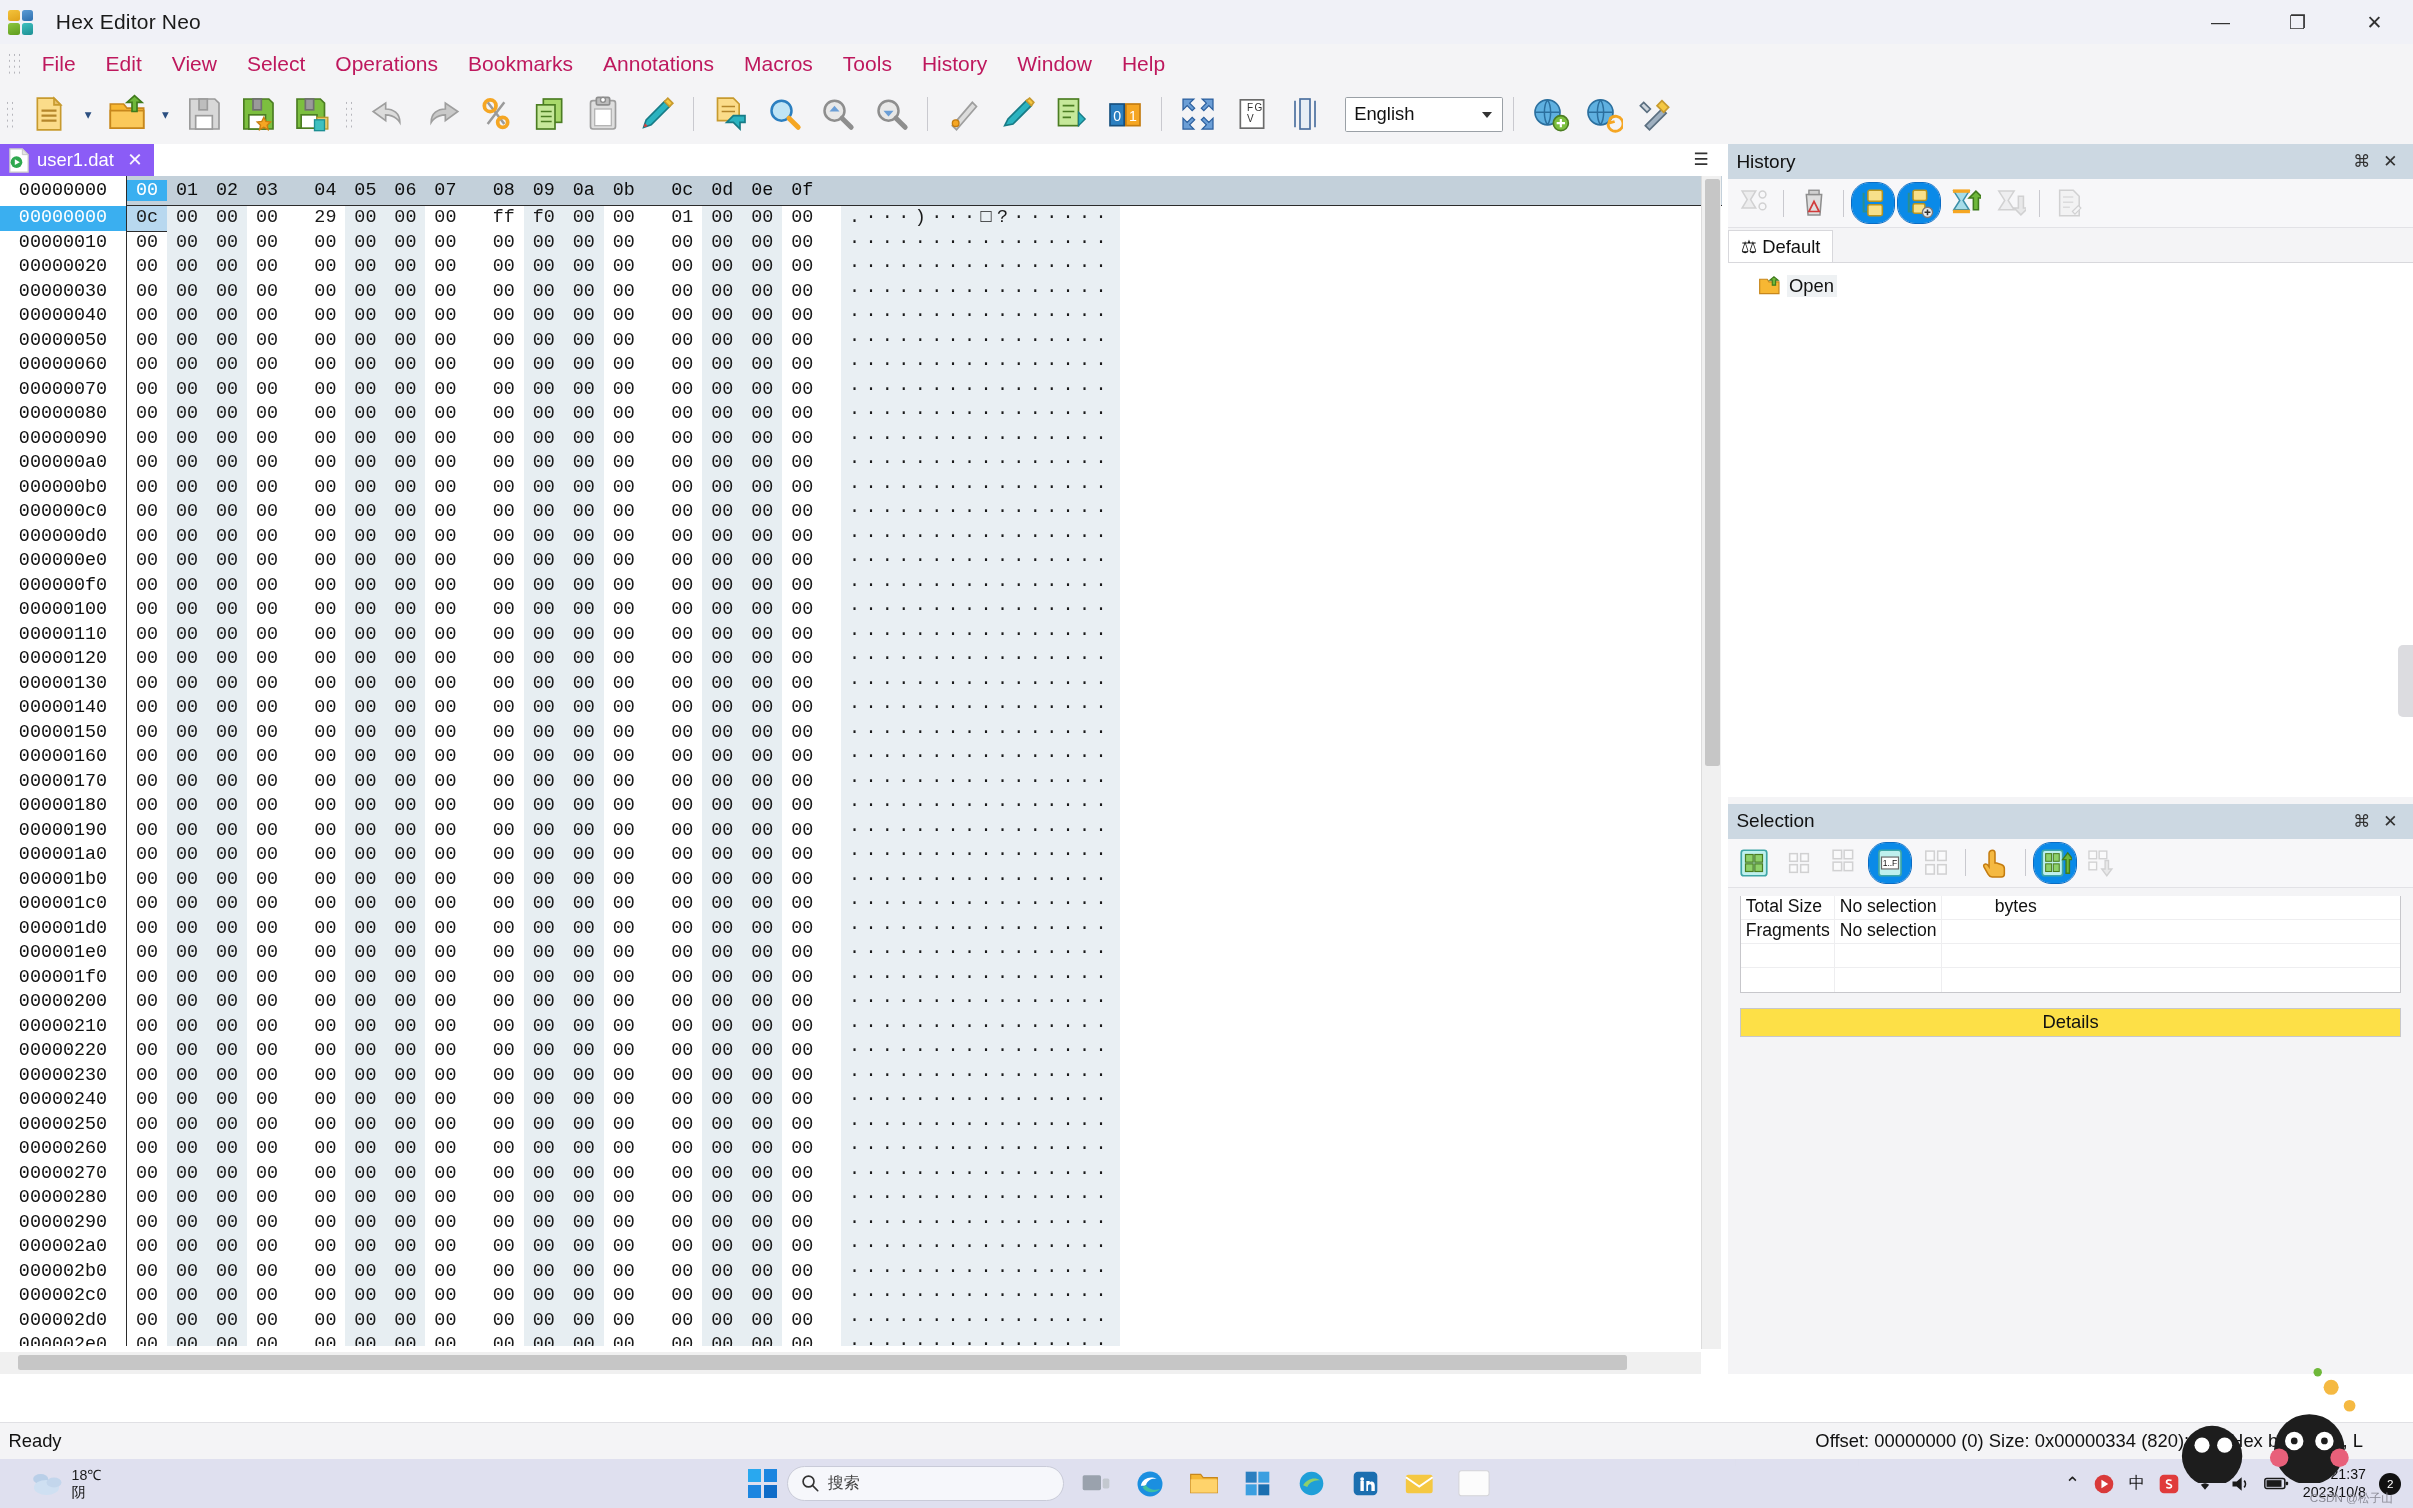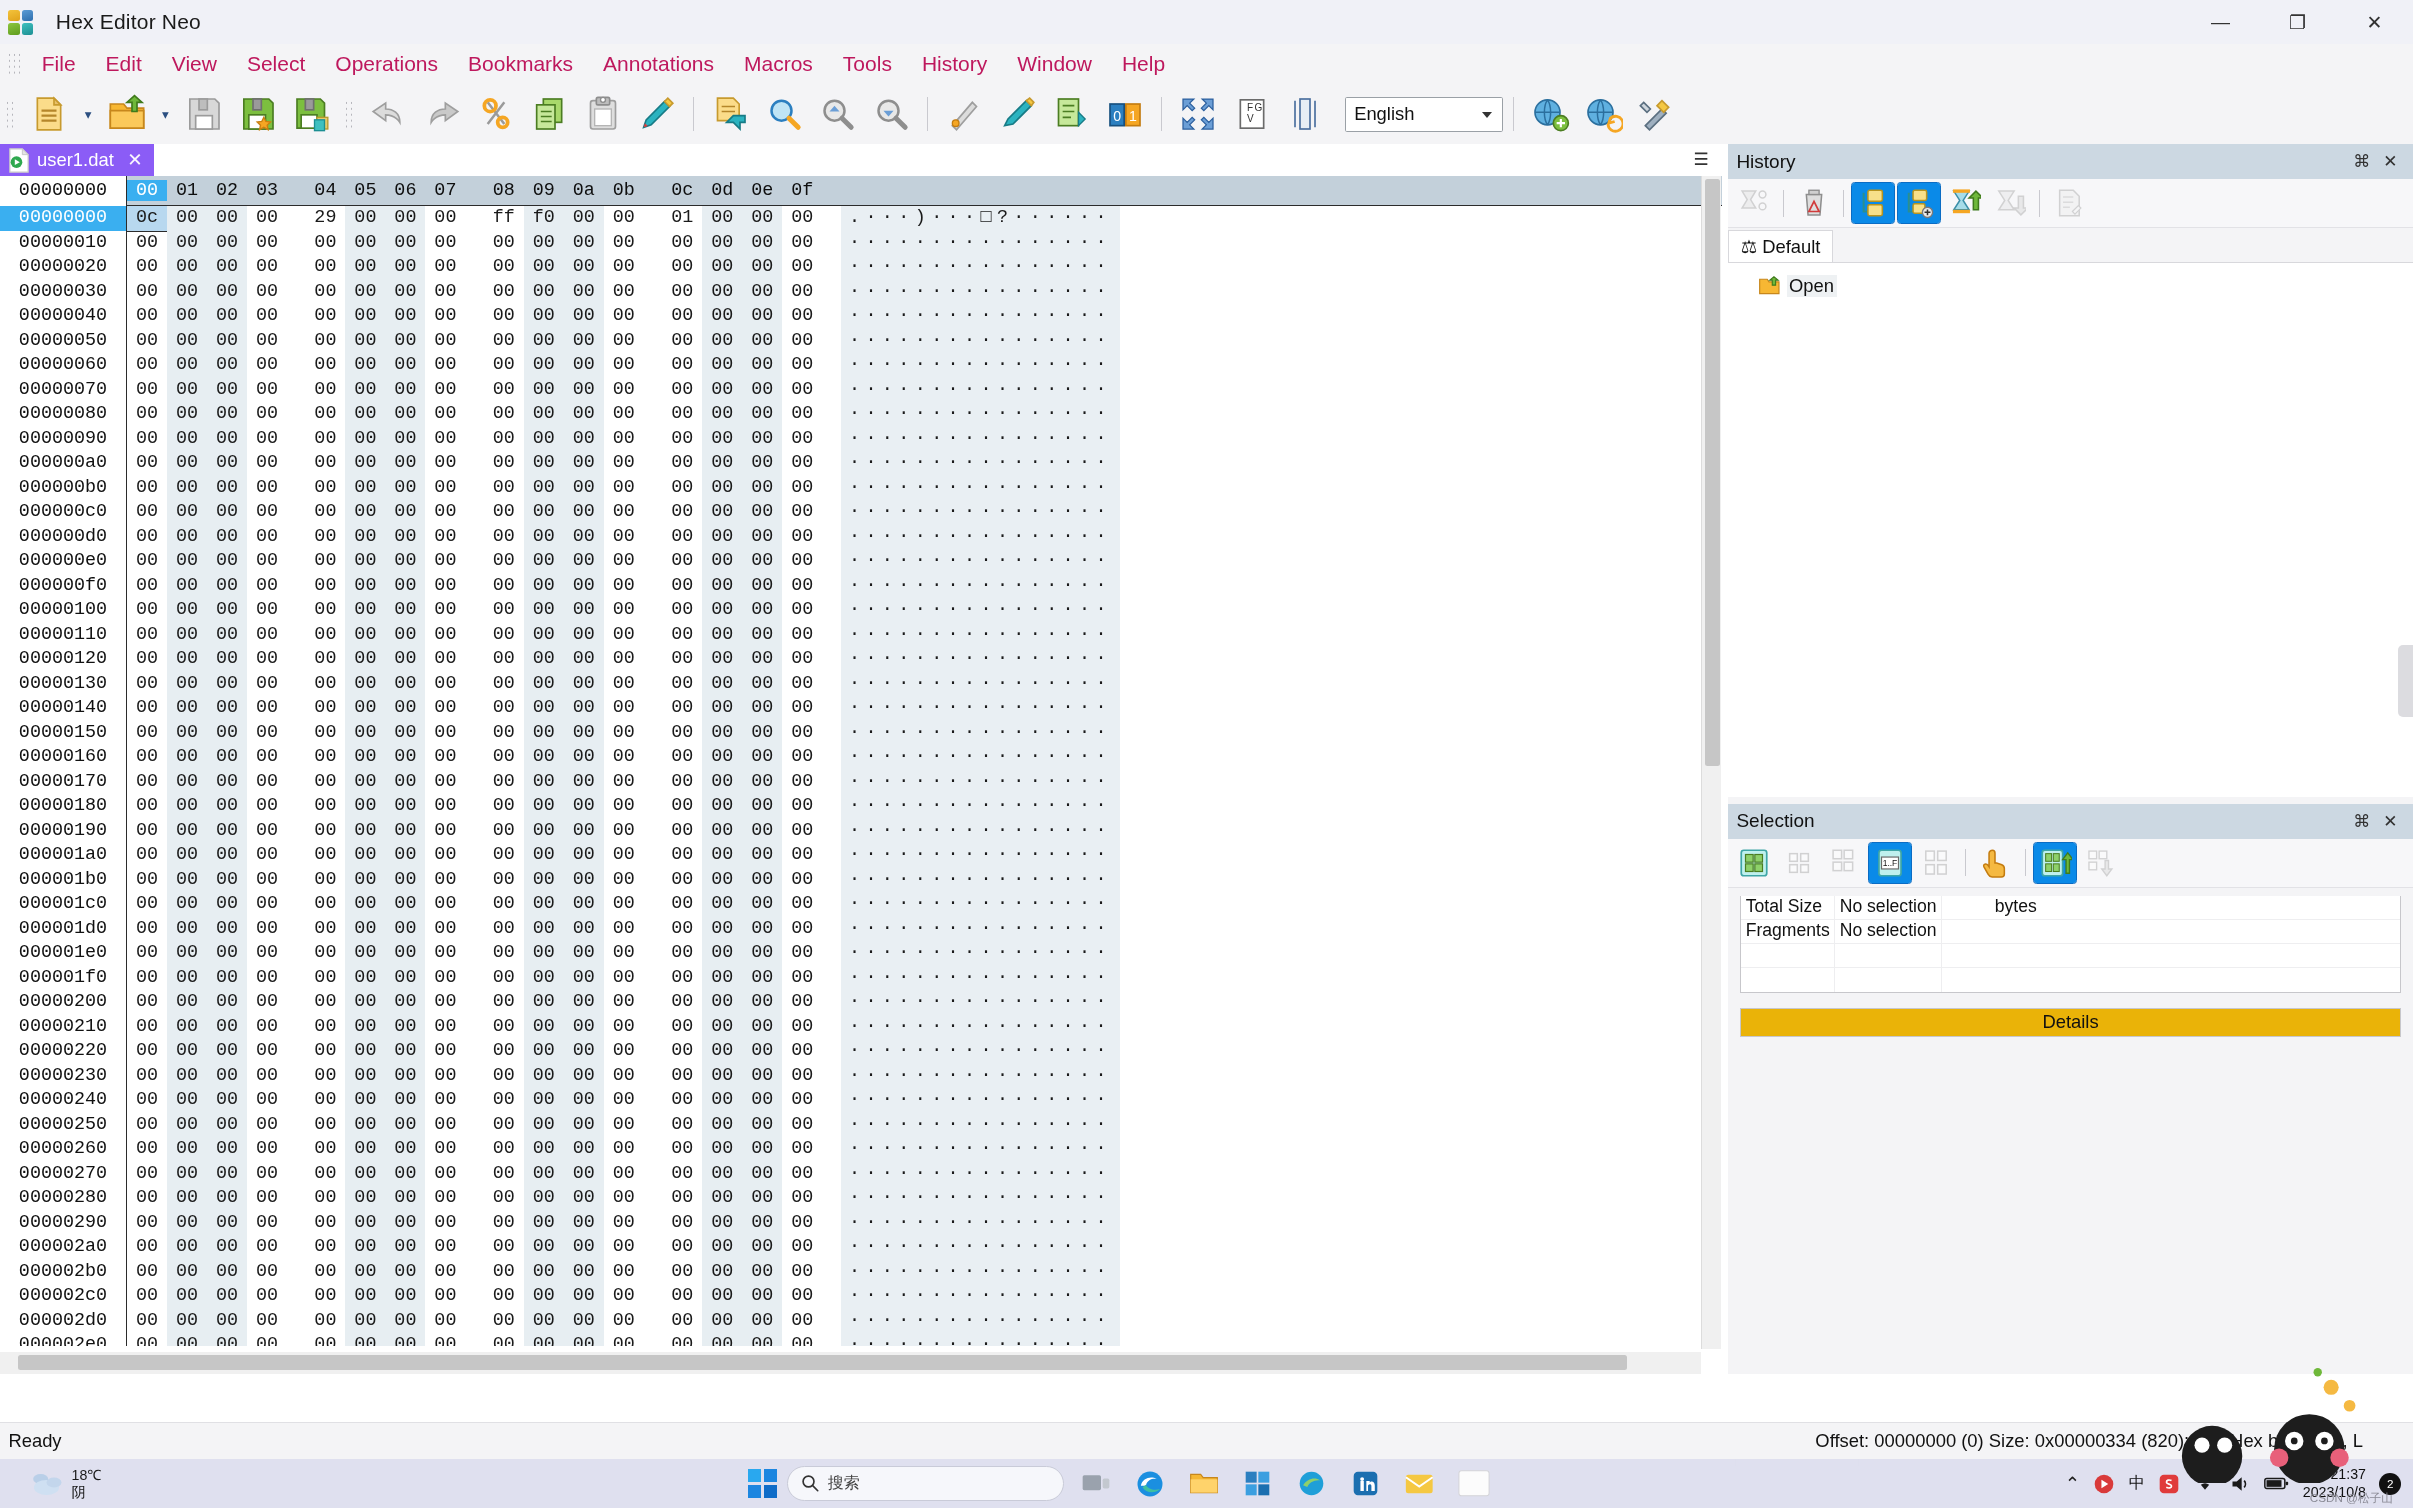--- a/index.html
+++ b/index.html
@@ -140,21 +140,21 @@
     height: 35px; background: #ccd8e2; display:flex; align-items:center; padding: 0 8.4px;
     font-size: 19px; color: #111;
   }
   .panel-title .sp { flex:1; }
   .pt-btn { width: 28.5px; height: 28.5px; display:flex; align-items:center; justify-content:center; color:#333; font-size:17px; }
   .panel-toolbar {
     height: 49px; background:#f7f7f9; display:flex; align-items:center; gap:3.4px; padding-left: 5px;
     border-bottom: 0.8px solid #e2e2e6;
   }
   .pbtn { width: 42px; height: 40px; display:flex; align-items:center; justify-content:center; border-radius:2.5px;}
-  .pbtn.active { background:#0a8ae8; outline:0.8px solid #0a6cc4; }
+  .pbtn.active { background:#0a8ae8; outline:0.8px solid #0a6cc4;border-radius:17px; }
   .pbtn.dim { opacity: .42; }
   .psep { width:0.8px; height:27px; background:#c9c9cf; margin:0 5px;}
 
   .hist-tabs { height: 34px; background:#f4f4f6; display:flex; align-items:flex-end; }
   .hist-tab { height: 32px; background:#ffffff; border:0.8px solid #d8d8dc; border-bottom:none;
     display:flex; align-items:center; gap:5px; padding: 0 11.7px; font-size: 18.4px; color:#111; }
   .hist-body { background:#ffffff; height: 535px; border-top:0.8px solid #d8d8dc; padding: 11.7px 0 0 30px; }
   .hist-node { display:flex; align-items:center; gap:5px; font-size: 18.4px; color:#111; }
   .hist-node .lbl { background:#eef1f3; padding: 0 2.5px; }
 
@@ -163,21 +163,21 @@
     height: 28.5px; background: linear-gradient(#cfe3f7,#a9cdf0);
     border:0.8px solid #7aa7d4; border-radius:1.7px; display:flex; align-items:center;
     justify-content:center; font-size: 18.4px; color:#111;
   }
   .info-table { border:0.8px solid #c7c7cb; background:#fff; border-top:none; }
   .info-row { display:flex; height: 24px; font-size: 17.6px; color:#111; border-bottom:0.8px solid #eeeef0;}
   .ic1 { width: 94px; padding-left:5px; border-right:0.8px solid #eeeef0; }
   .ic2 { width: 107px; padding-left:5px; border-right:0.8px solid #eeeef0;}
   .ic3 { flex:1; padding-left:5px;margin-left:48px; }
   .details-hdr {
-    margin-top: 15px; height: 28.5px; border:0.8px solid #c7c7cb; background:#eab308;
+    margin-top: 15px; height: 28.5px; border:0.8px solid #c7c7cb; background:#fde047;
     display:flex; align-items:center; justify-content:center; font-size: 18.4px; color:#111;
   }
 
   .dock-tabs { position:absolute; left: 1728px; bottom: 42px; width: 685px; height: 39px;
     background:#f4f4f6; display:flex; align-items:flex-end; gap: 3.4px; padding-left: 6.7px; }
   .dock-tab { height: 34px; display:flex; align-items:center; gap:6.7px; padding: 0 10px;
     font-size: 18.4px; color:#111; }
   .dock-tab.active { background:#ffffff; border:0.8px solid #d8d8dc; border-bottom:none; }
 
   

